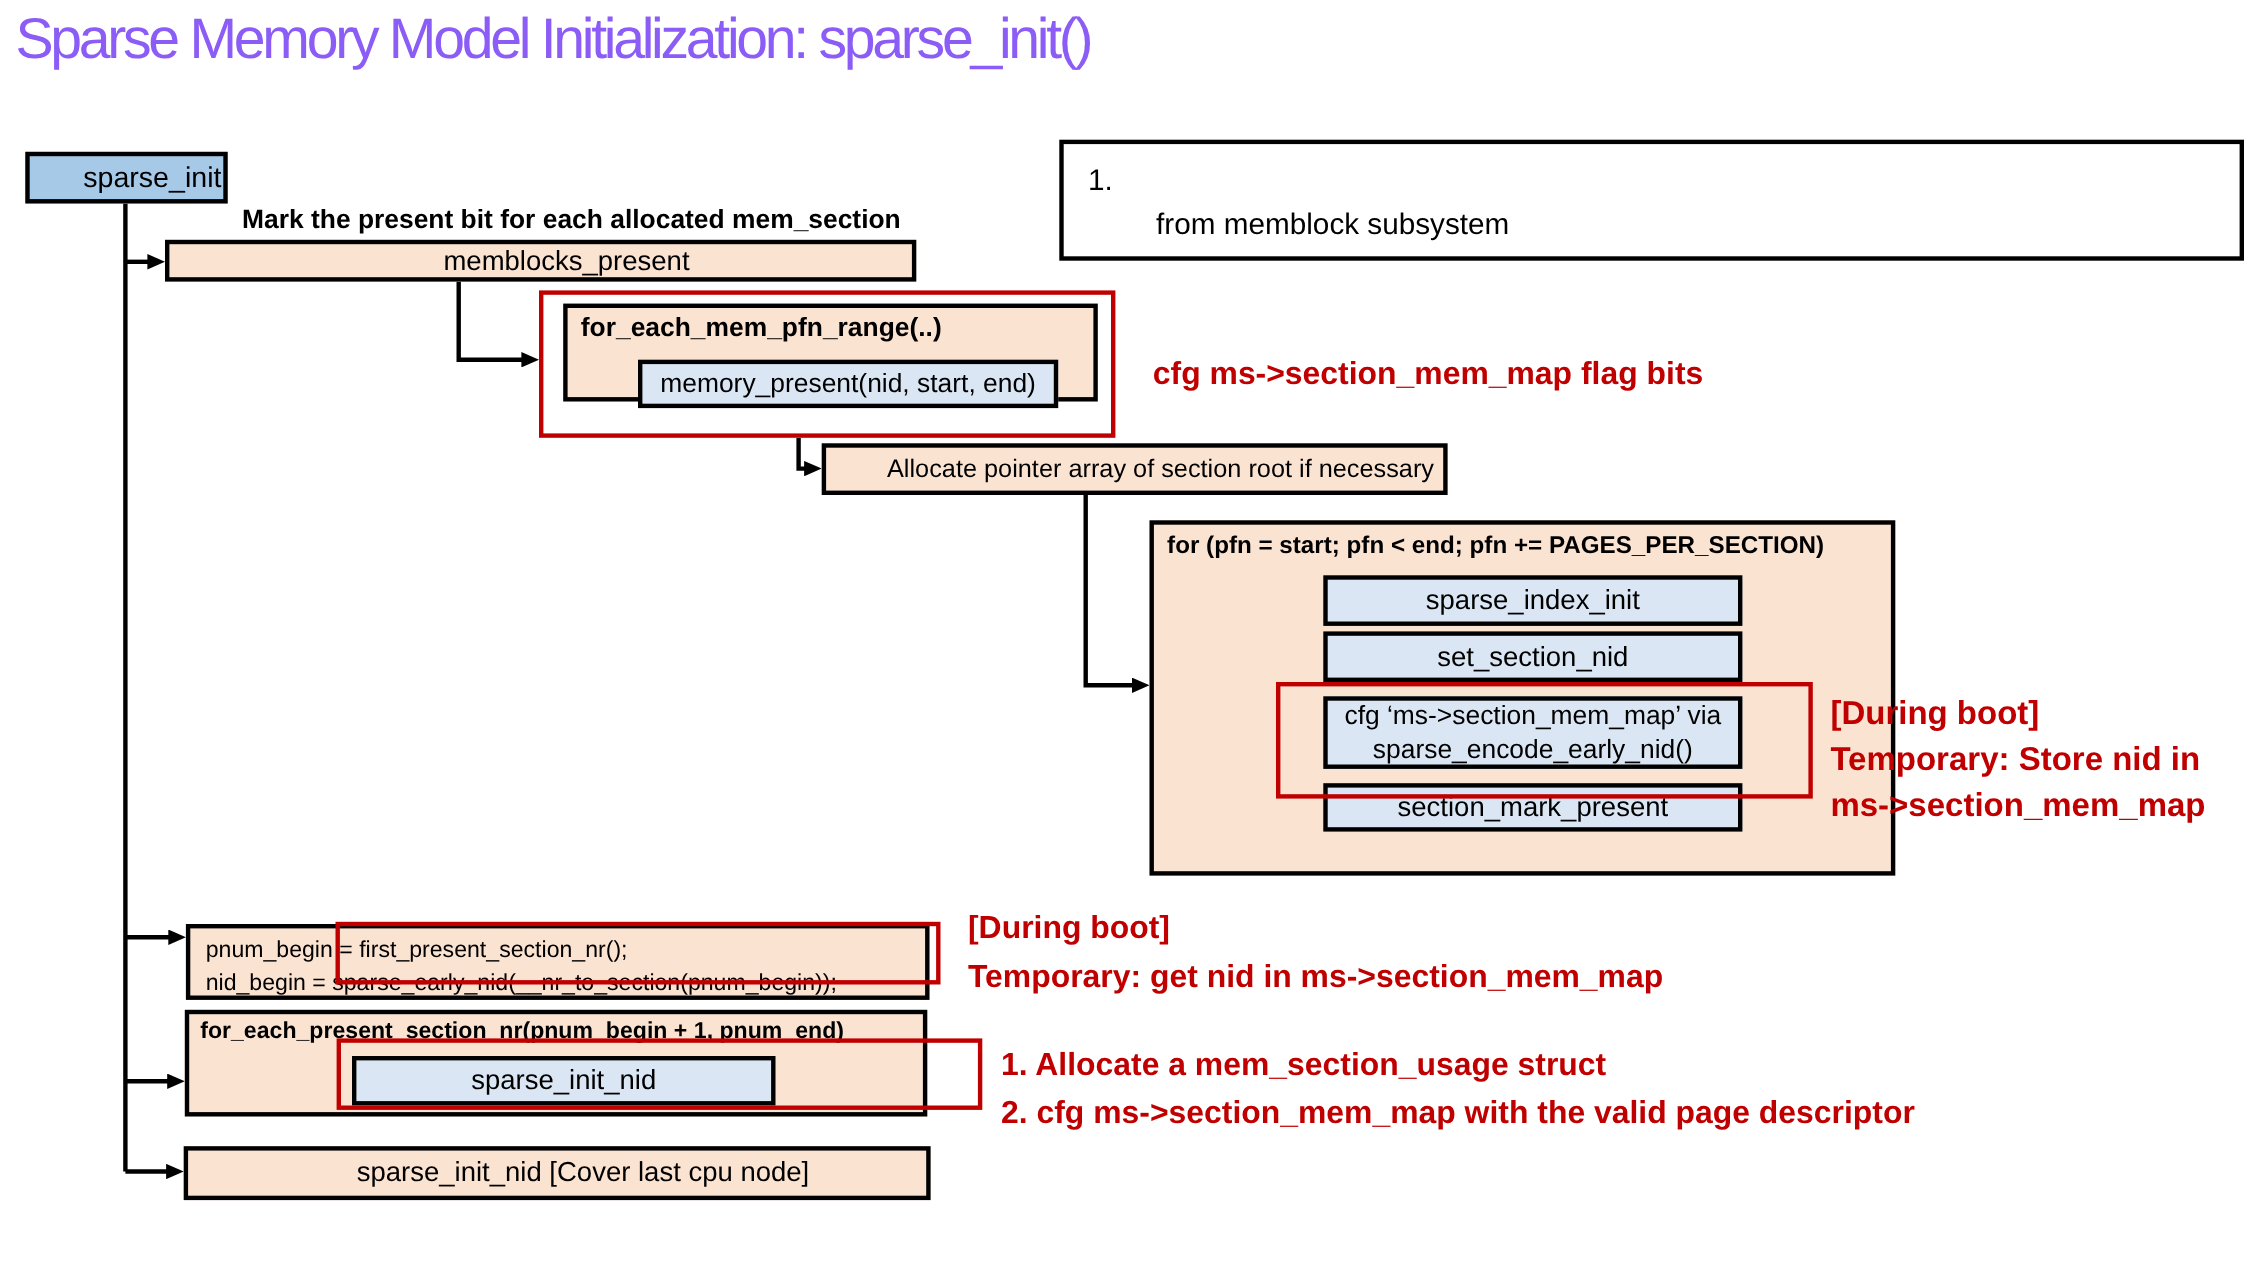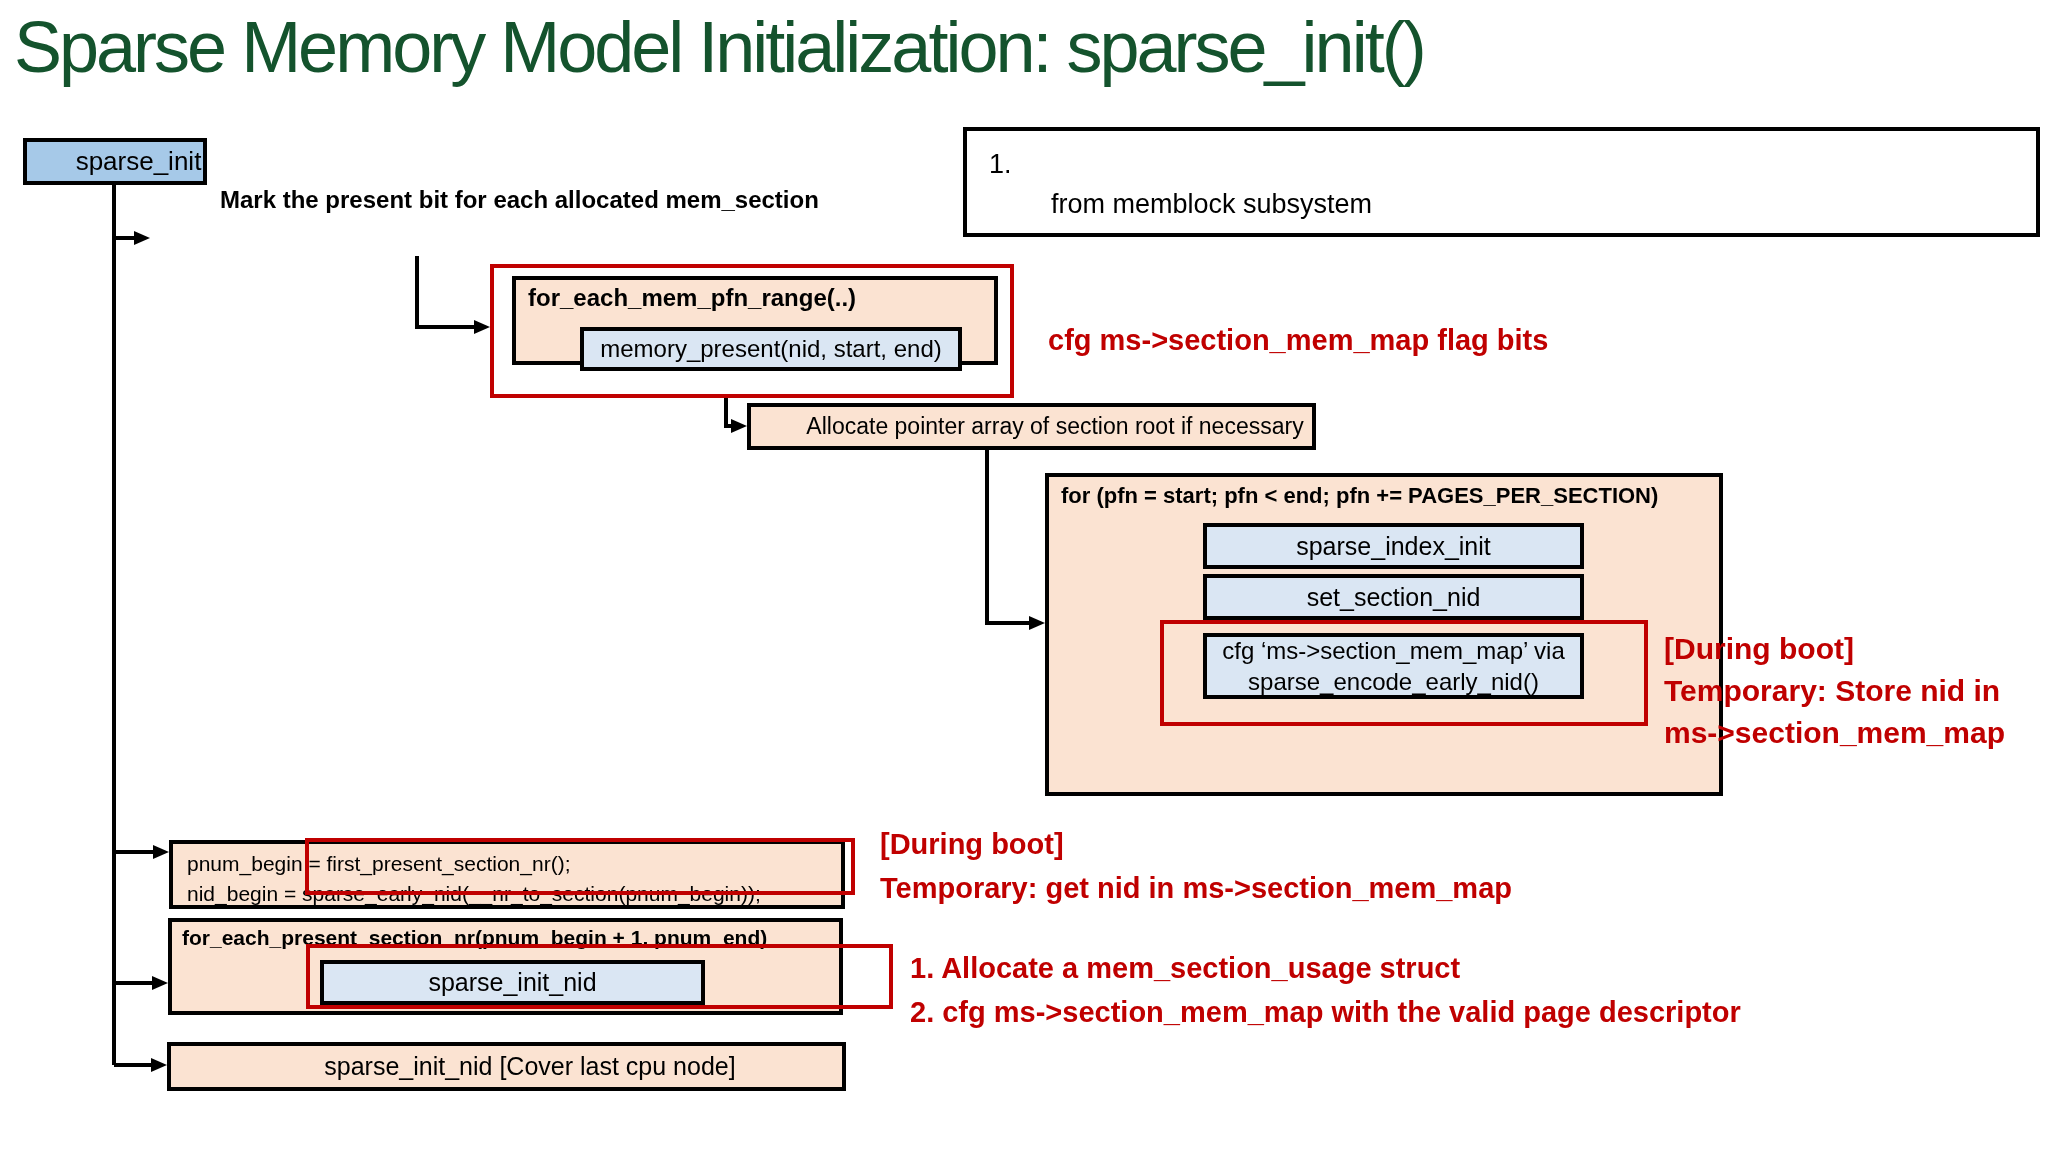--- a/index.html
+++ b/index.html
@@ -2,21 +2,21 @@
 <html><head>
 <meta charset="utf-8">
 <style>
   html,body{margin:0;padding:0;background:#ffffff;}
   #slide{
     position:relative;width:2048px;height:1152px;background:#ffffff;overflow:hidden;
     font-family:"Liberation Sans","DejaVu Sans",sans-serif;color:#000;
   }
   .abs{position:absolute;}
   #title{
-    left:14px;top:6px;font-size:72px;font-weight:300;letter-spacing:-3px;color:#14532d;white-space:nowrap;
+    left:14px;top:6px;font-size:52px;font-weight:300;letter-spacing:-3px;color:#8b5cf6;white-space:nowrap;
   }
   .node{
     position:absolute;border:4px solid #000;box-sizing:border-box;
     display:flex;align-items:center;justify-content:center;text-align:center;
   }
   .peach{background:#fbe3d2;}
   .blue-dark{background:#a6c9e8;}
   .blue-light{background:#dae6f3;}
   .red-frame{position:absolute;border:4px solid #c00000;box-sizing:border-box;background:transparent;z-index:6;pointer-events:none;}
   .red-note{position:absolute;color:#c00000;font-weight:bold;white-space:nowrap;z-index:7;}
@@ -61,20 +61,23 @@
   <div id="note-box" class="abs">
     <span class="num">1.</span>
     <span>
       <br>
       <span>from memblock subsystem</span>
     </span>
   </div>
 
   <div class="hdr" style="left:220px;top:186px;font-size:24px;">Mark the present bit for each allocated mem_section</div>
 
+  <div class="node peach z2" style="left:150px;top:218px;width:683px;height:38px;font-size:25px;">
+    <span>memblocks_present</span>
+  </div>
 
   <div class="abs z2" style="left:490px;top:264px;width:524px;height:134px;border:4px solid #c00000;box-sizing:border-box;background:#fff;">
     <div class="node peach" style="left:18px;top:8px;width:486px;height:89px;justify-content:flex-start;align-items:flex-start;">
       <span class="hdr" style="left:12px;top:4px;font-size:24px;position:absolute;">for_each_mem_pfn_range(..)</span>
       <div class="node blue-light" style="left:64px;top:47px;width:382px;height:44px;font-size:24px;">
         <span>memory_present(nid, start, end)</span>
       </div>
     </div>
   </div>
 
@@ -88,20 +91,23 @@
     <span class="hdr" style="left:12px;top:6px;font-size:22px;position:absolute;">for (pfn = start; pfn &lt; end; pfn += PAGES_PER_SECTION)</span>
     <div class="node blue-light" style="left:154px;top:46px;width:381px;height:46px;font-size:25px;">
       <span>sparse_index_init</span>
     </div>
     <div class="node blue-light" style="left:154px;top:97px;width:381px;height:46px;font-size:25px;">
       <span>set_section_nid</span>
     </div>
     <div class="node blue-light" style="left:154px;top:156px;width:381px;height:66px;font-size:24px;line-height:31px;flex-direction:column;">
       <span>cfg ‘ms-&gt;section_mem_map’ via</span>
       <span>sparse_encode_early_nid()</span>
+    </div>
+    <div class="node blue-light" style="left:154px;top:235px;width:381px;height:44px;font-size:25px;">
+      <span>section_mark_present</span>
     </div>
   </div>
 
   <div class="red-frame" style="left:1160px;top:620px;width:488px;height:106px;"></div>
 
   <div class="red-note" style="left:1664px;top:628px;font-size:30px;line-height:42px;">
     <span>[During boot]</span><br>
     <span>Temporary: Store nid in</span><br>
     <span>ms-&gt;section_mem_map</span>
   </div>

